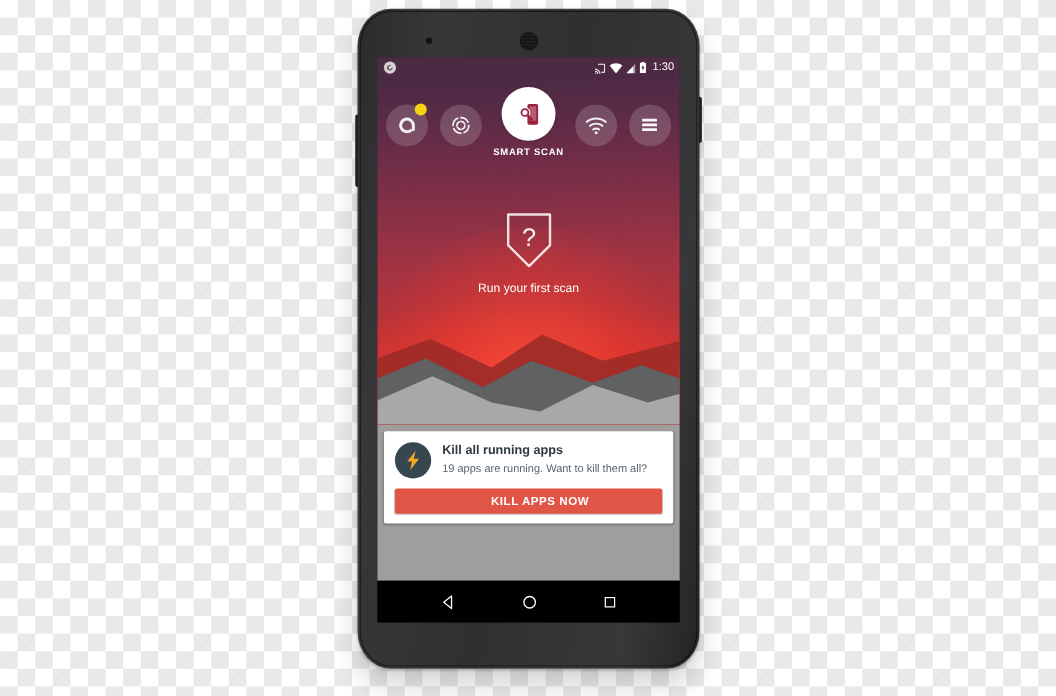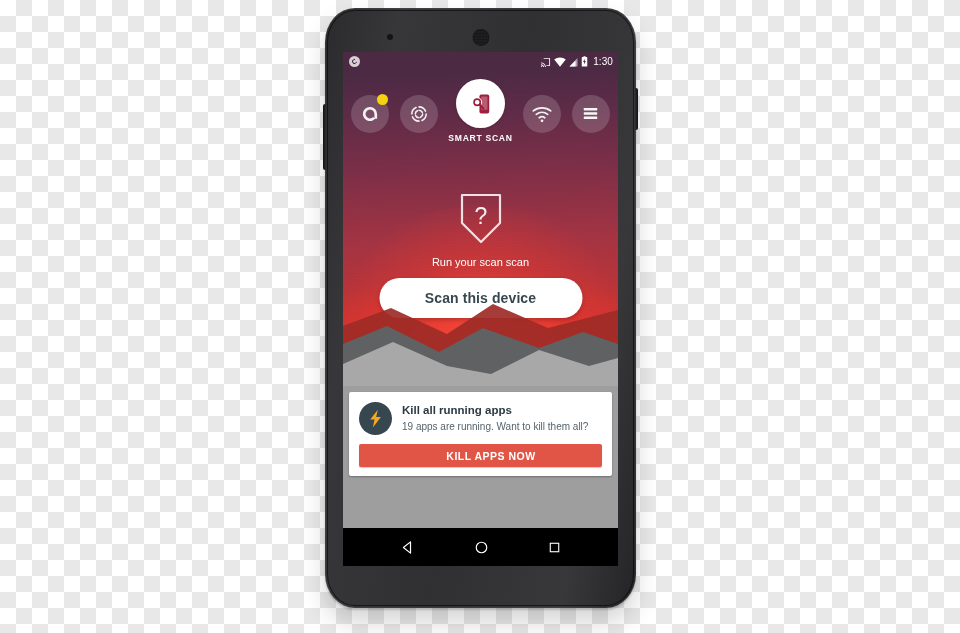--- a/index.html
+++ b/index.html
@@ -430,24 +430,23 @@
               </svg>
             </div>
           </div>
         </div>
 
         <div class="shieldwrap">
           <svg width="48" height="55" viewBox="0 0 48 55">
             <path d="M5 4h38v28L24 51 5 32z" fill="none" stroke="#ffffff" stroke-width="2.2" stroke-linejoin="round" opacity="0.85"></path>
             <text x="24" y="33" text-anchor="middle" font-family="Liberation Sans, sans-serif" font-size="23" fill="#ffffff" opacity="0.92">?</text>
           </svg>
-          <div class="shieldsub"><span>Run your scan </span><b>scan</b></div>
-        </div>
-
-        <button class="scanbtn">Scan this device</button>
+          <div class="shieldsub"><span>Run your first </span><b>scan</b></div>
+        </div>
+
 
         <div class="mountains">
           <svg viewBox="0 0 275 82" preserveAspectRatio="none">
             <polygon points="0,22 48,4 104,30 150,0 205,24 275,6 275,82 0,82" fill="#9e2b27" opacity="0.92"></polygon>
             <polygon points="0,40 44,22 96,48 140,24 196,44 240,28 275,40 275,82 0,82" fill="#5f6163"></polygon>
             <polygon points="0,60 50,38 104,62 148,70 196,46 246,62 275,54 275,82 0,82" fill="#a8a8a8"></polygon>
           </svg>
         </div>
       </div>
 

